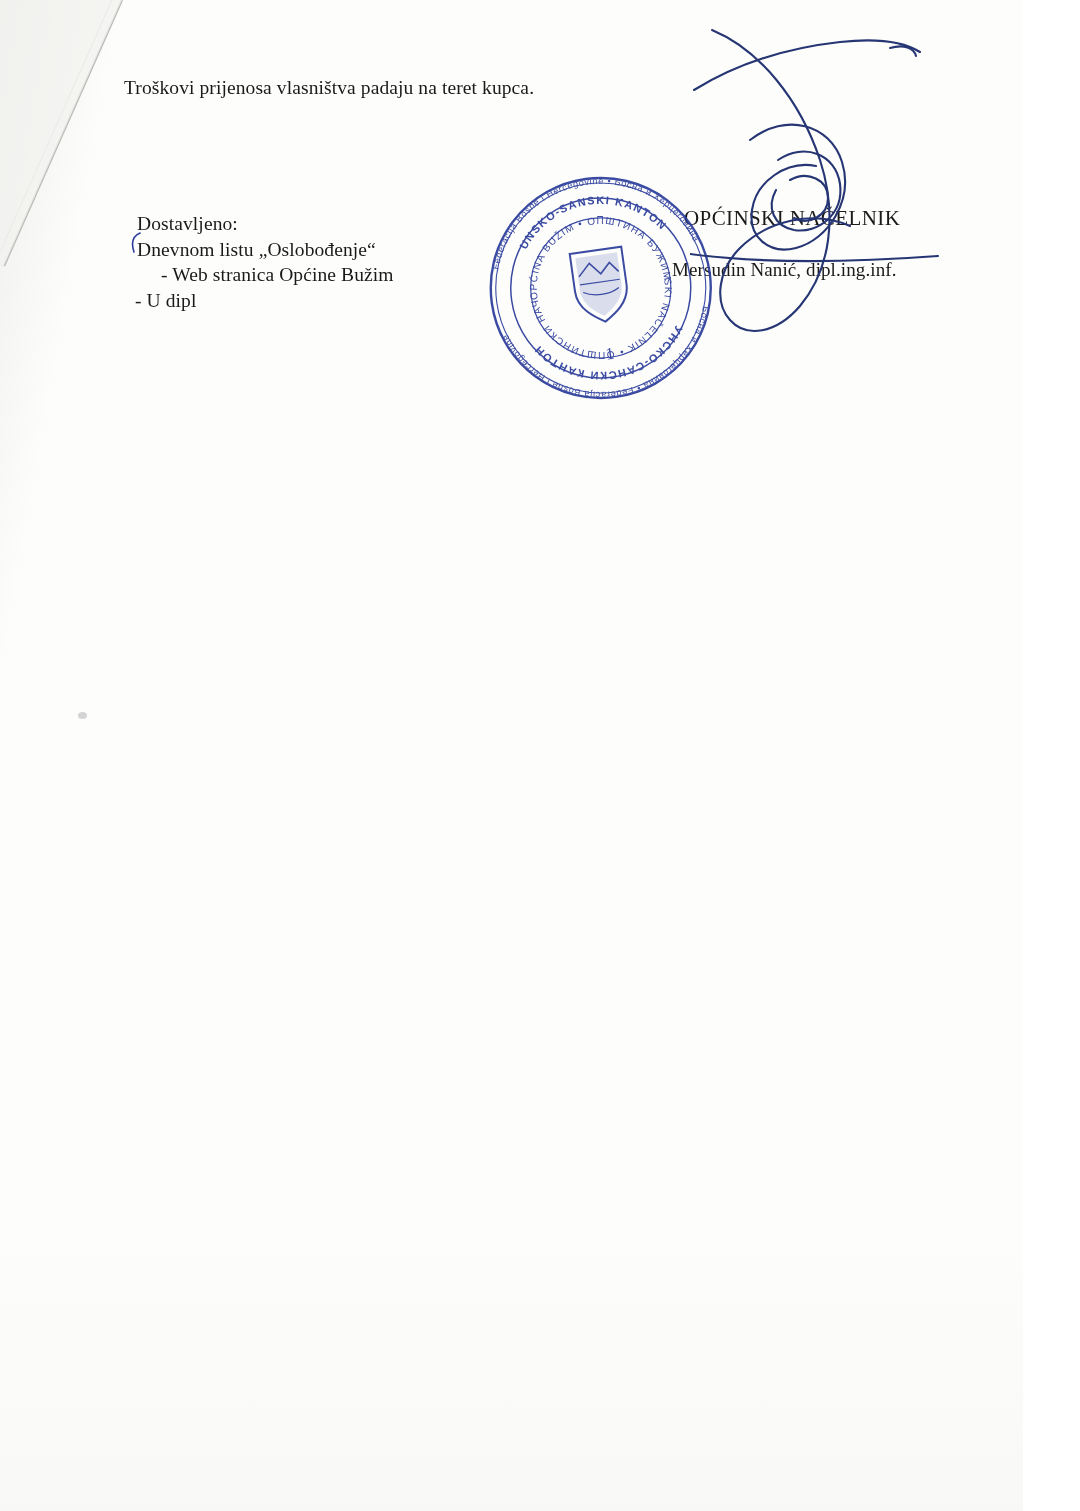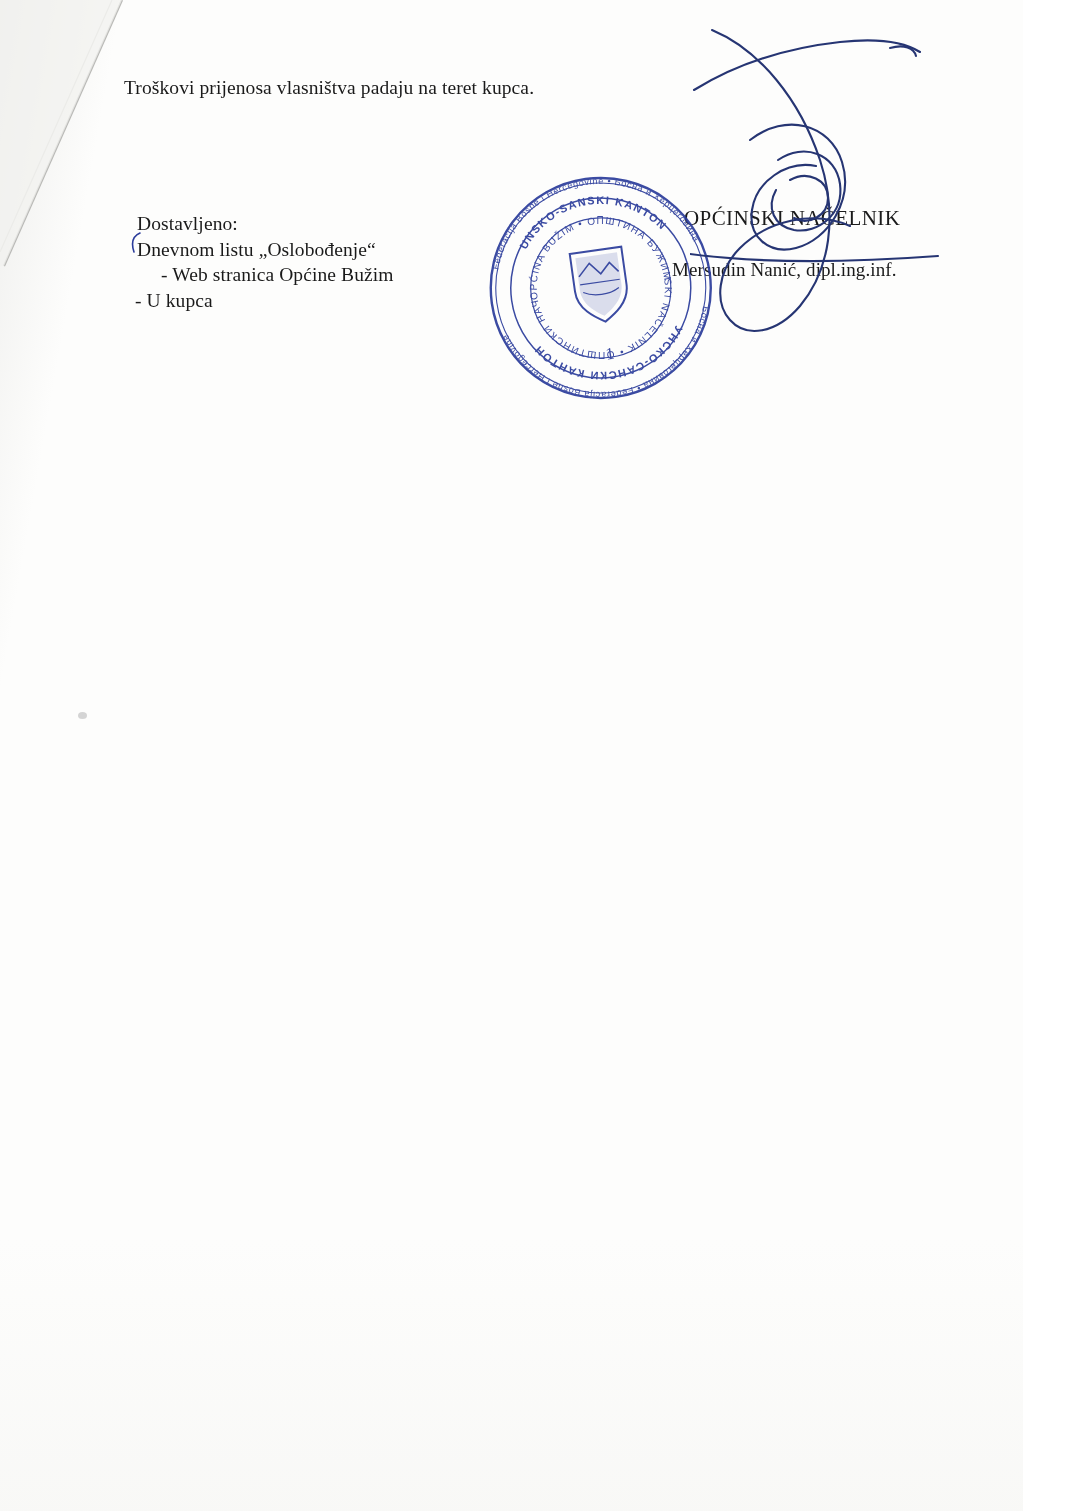--- a/index.html
+++ b/index.html
@@ -133,21 +133,21 @@
   <div class="text-line" id="intro-line">Troškovi prijenosa vlasništva padaju na teret kupca.</div>
 
   <div class="text-line" id="delivered-heading">Dostavljeno:</div>
 
   <svg class="pen-tick" viewBox="0 0 16 22" xmlns="http://www.w3.org/2000/svg">
     <path d="M12 1 C5 4, 3 11, 6 20" stroke="currentColor" stroke-width="1.6" fill="none" stroke-linecap="round"></path>
   </svg>
 
   <div class="text-line" id="delivered-0">Dnevnom listu „Oslobođenje“</div>
   <div class="text-line" id="delivered-1">- Web stranica Općine Bužim</div>
-  <div class="text-line" id="delivered-2">- U kupca</div>
+  <div class="text-line" id="delivered-2">- U dipl</div>
 
   <div class="text-line" id="mayor-title">OPĆINSKI NAČELNIK</div>
   <div class="text-line" id="mayor-name">Mersudin Nanić, dipl.ing.inf.</div>
 
   <div class="stamp">
     <svg viewBox="0 0 240 245" xmlns="http://www.w3.org/2000/svg">
       <defs>
         <path id="ringOuter" d="M120,128 m-108,0 a108,108 0 1,1 216,0 a108,108 0 1,1 -216,0"></path>
         <path id="ringOuterTop" d="M120,128 m-104,0 a104,104 0 0,1 208,0"></path>
         <path id="ringOuterBottom" d="M120,128 m104,0 a104,104 0 0,1 -208,0"></path>

